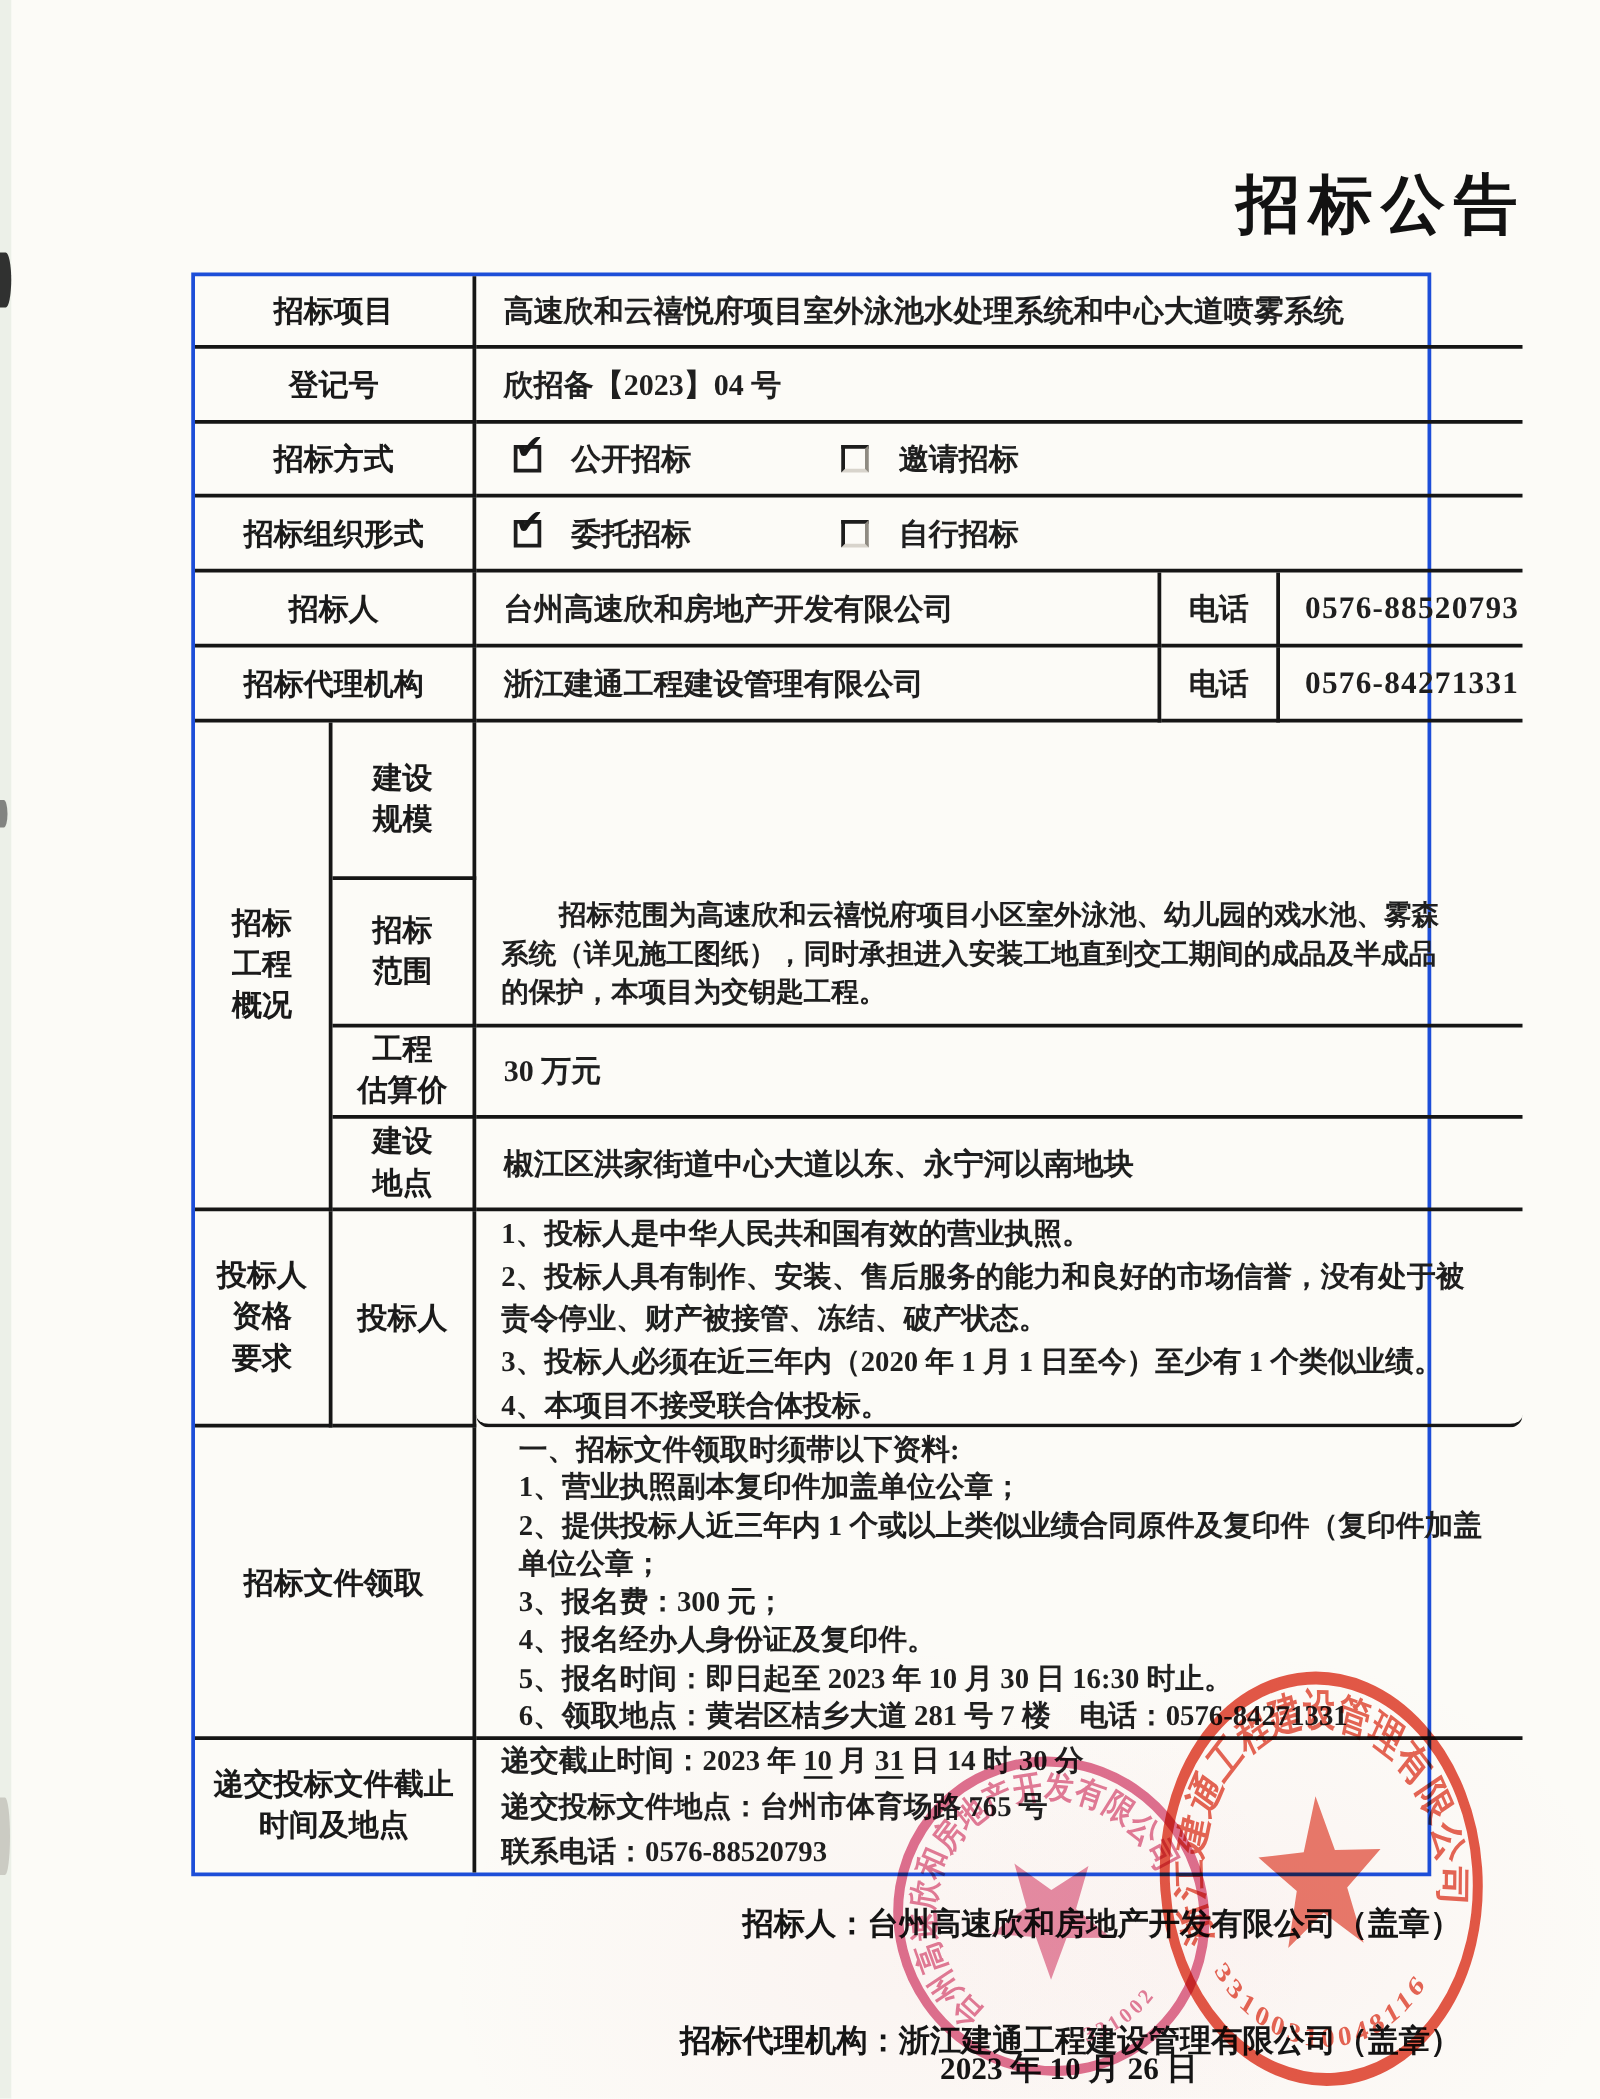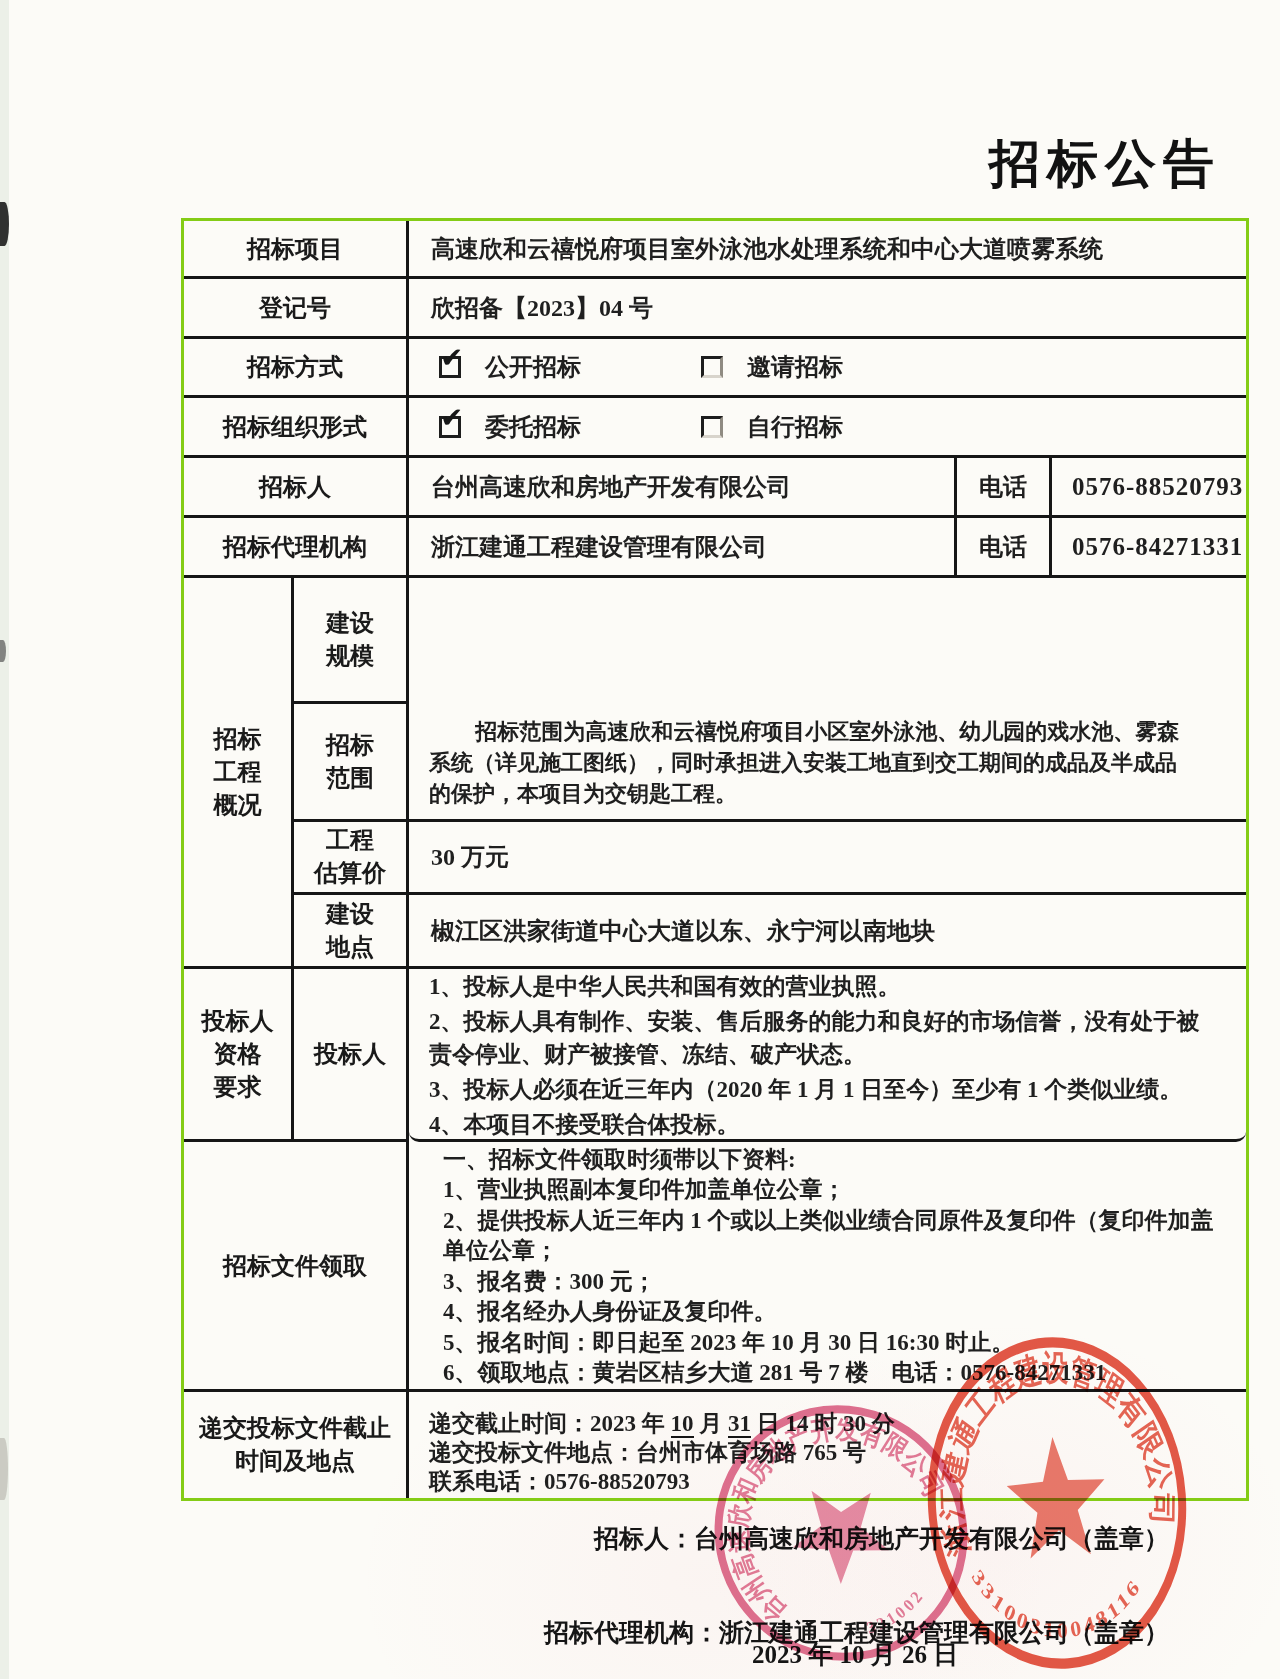--- a/index.html
+++ b/index.html
@@ -10,24 +10,24 @@
                   radial-gradient(500px 380px at 55% 94%, rgba(230,120,140,.05), rgba(230,120,140,0) 70%);}
   
   .edge-strip{position:absolute;left:0;top:0;width:9px;height:100%;background:#e7eee3;opacity:.8;}
   .blob1{position:absolute;left:0;top:202px;width:9px;height:44px;background:#1c1c1c;border-radius:0 60% 60% 0;opacity:.9;}
   .blob2{position:absolute;left:0;top:640px;width:6px;height:22px;background:#4a4a4a;border-radius:0 50% 50% 0;opacity:.65;}
   .blob3{position:absolute;left:0;top:1438px;width:8px;height:62px;background:#9a948c;border-radius:0 50% 50% 0;opacity:.4;}
 
   .doc-title{position:absolute;left:153px;top:130px;width:1068px;text-align:right;
        font-size:51px;font-weight:700;letter-spacing:7px;color:#121212;}
 
-  .tbl{position:absolute;left:153px;top:218px;width:1068px;height:1283px;box-sizing:border-box;
-       border:3px solid #84cc16;display:grid;
+  .tbl{position:absolute;left:153px;top:218px;width:992px;height:1283px;box-sizing:border-box;
+       border:3px solid #1d4ed8;display:grid;
        grid-template-columns:110px 115px 548px 95px 194px;
-       grid-template-rows:58px 60px 59px 60px 60px 60px 126px 118px 73px 74px 173px 250px 106px;margin-left:28px;}
+       grid-template-rows:58px 60px 59px 60px 60px 60px 126px 118px 73px 74px 173px 250px 106px;}
   .cell{border-right:3px solid #161616;border-bottom:3px solid #161616;box-sizing:border-box;
        display:flex;align-items:center;overflow:hidden;}
   .cell.no-r{border-right:none;}
   .cell.no-b{border-bottom:none;}
   .lab{justify-content:center;text-align:center;font-size:24px;font-weight:700;color:#1a1a1a;}
   .lab .stack{line-height:33px;}
   .val{padding-left:22px;font-size:24px;font-weight:600;}
   .tel{justify-content:center;font-size:24px;font-weight:700;}
   .phone{padding-left:20px;font-size:25px;font-weight:600;letter-spacing:1px;}
 
@@ -41,21 +41,21 @@
 
   .para{flex-direction:column;align-items:flex-start;justify-content:center;
        padding:6px 16px 4px 20px;font-size:22px;font-weight:600;line-height:31px;}
   .para .line{white-space:nowrap;}
   .indent{text-indent:2.1em;}
   .items{flex-direction:column;align-items:flex-start;justify-content:center;
        padding:6px 40px 4px 20px;font-size:23px;font-weight:600;line-height:33px;border-radius:10px;}
   .items .it{margin:1px 0;}
   .list{flex-direction:column;align-items:flex-start;justify-content:center;
        padding:4px 30px 2px 34px;font-size:23px;font-weight:600;line-height:30.5px;}
-  .dead{flex-direction:column;align-items:flex-start;justify-content:flex-end;
+  .dead{flex-direction:column;align-items:flex-start;justify-content:space-between;
        padding:2px 20px 2px 20px;font-size:23px;font-weight:700;line-height:29px;}
   .u{border-bottom:2.5px solid #151515;}
 
   .sig{position:absolute;font-size:25px;font-weight:700;color:#151515;white-space:nowrap;}
 
   .stamp{position:absolute;mix-blend-mode:multiply;pointer-events:none;}
   .stamp text{font-family:"Liberation Serif","DejaVu Serif",serif;font-weight:700;}
 </style>
 </head>
 <body>

